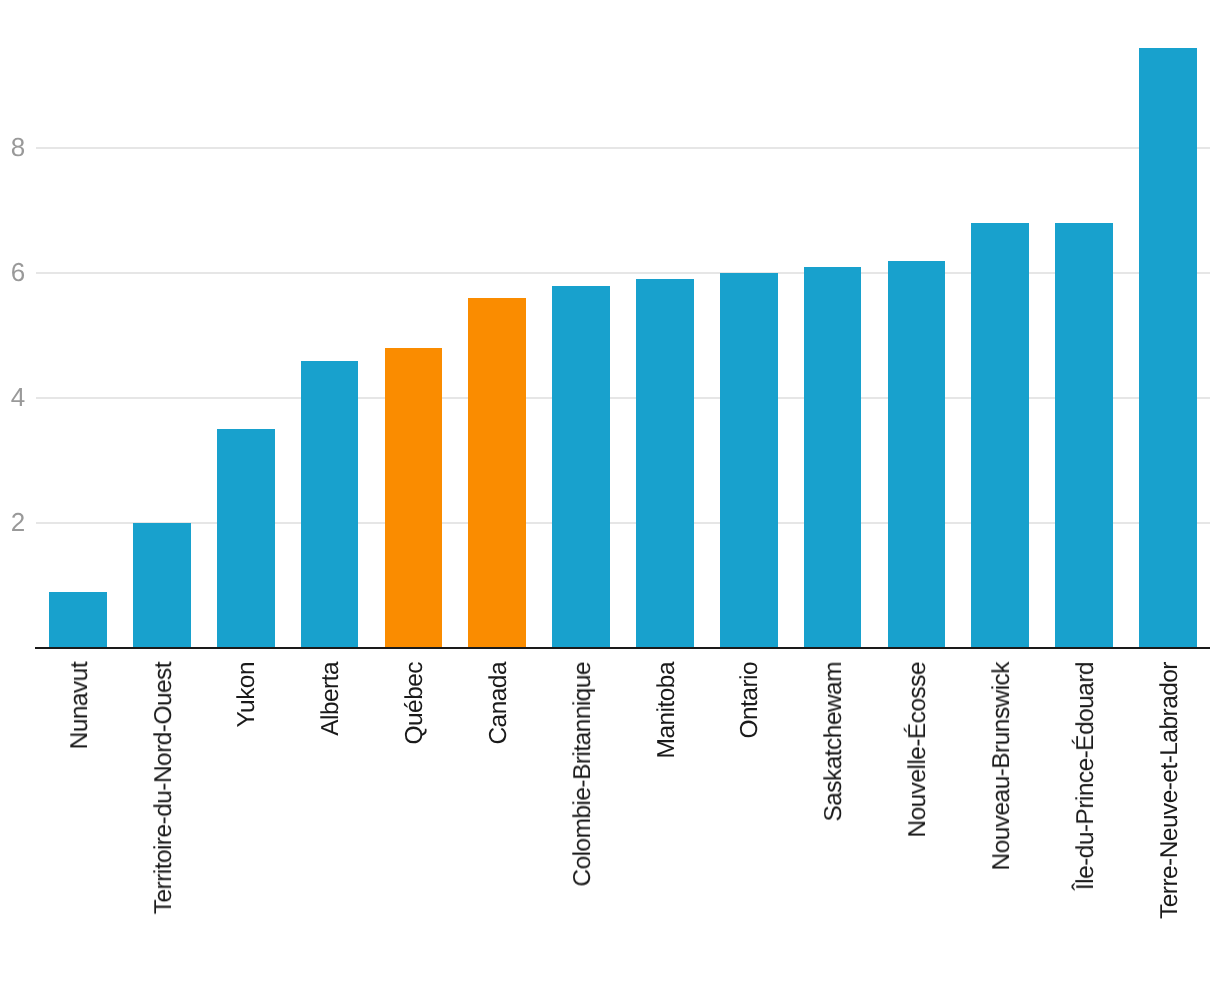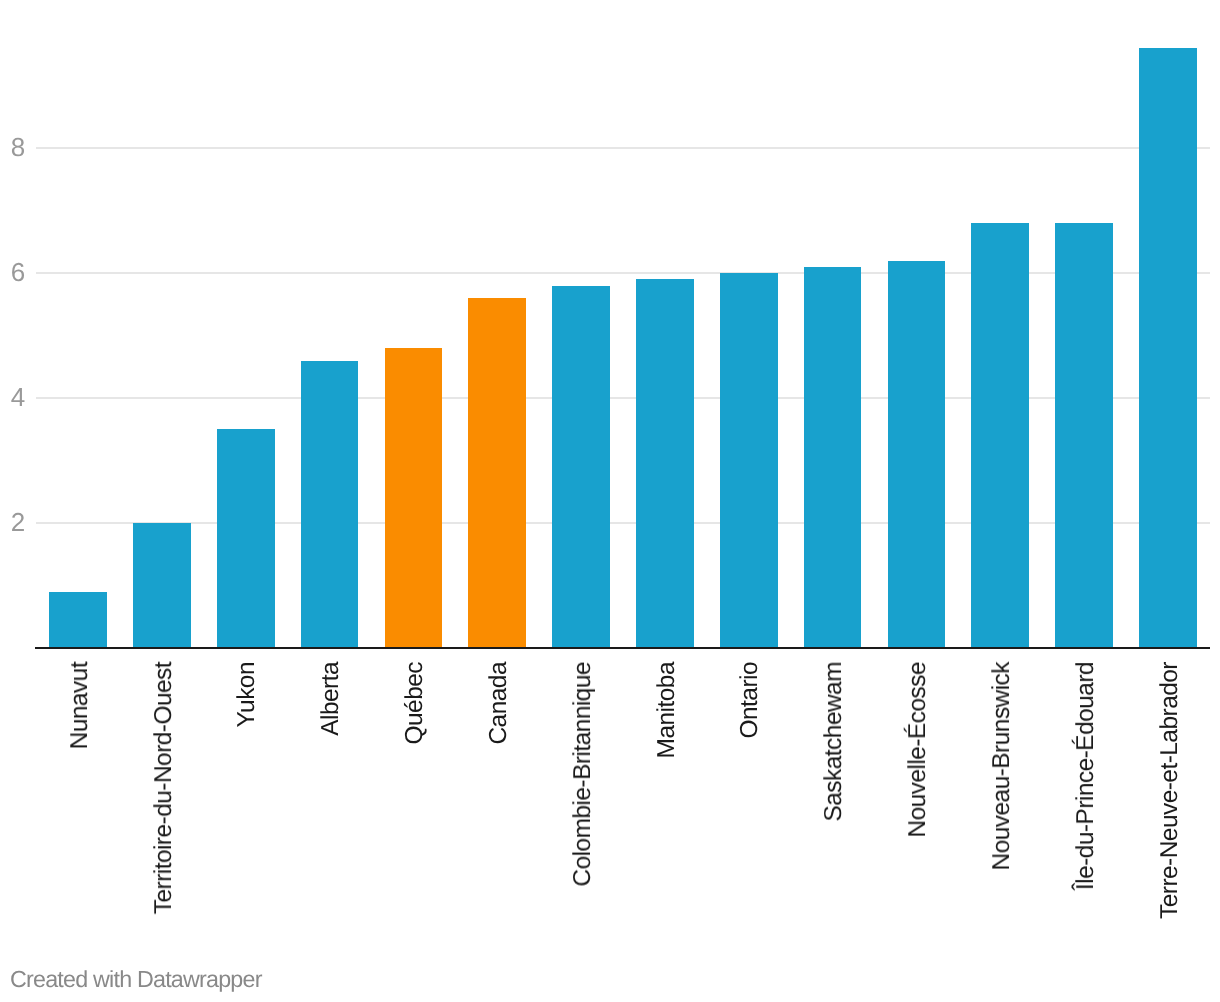--- a/index.html
+++ b/index.html
@@ -177,15 +177,14 @@
     <div class="x-tick-label" style="left: 486.936px; top: 662px; color: rgb(26, 26, 26);">Canada</div>
     <div class="x-tick-label" style="left: 570.779px; top: 662px; color: rgb(26, 26, 26);">Colombie-Britannique</div>
     <div class="x-tick-label" style="left: 654.621px; top: 662px; color: rgb(26, 26, 26);">Manitoba</div>
     <div class="x-tick-label" style="left: 738.464px; top: 662px; color: rgb(26, 26, 26);">Ontario</div>
     <div class="x-tick-label" style="left: 822.307px; top: 662px; color: rgb(26, 26, 26);">Saskatchewam</div>
     <div class="x-tick-label" style="left: 906.15px; top: 662px; color: rgb(26, 26, 26);">Nouvelle-Écosse</div>
     <div class="x-tick-label" style="left: 989.993px; top: 662px; color: rgb(26, 26, 26);">Nouveau-Brunswick</div>
     <div class="x-tick-label" style="left: 1073.84px; top: 662px; color: rgb(26, 26, 26);">Île-du-Prince-Édouard</div>
     <div class="x-tick-label" style="left: 1157.68px; top: 662px; color: rgb(26, 26, 26);">Terre-Neuve-et-Labrador</div>
   </div>
-  <div id="footer-credit">Created with Datawrapper</div>
 
 </div>
 
 </body></html>

